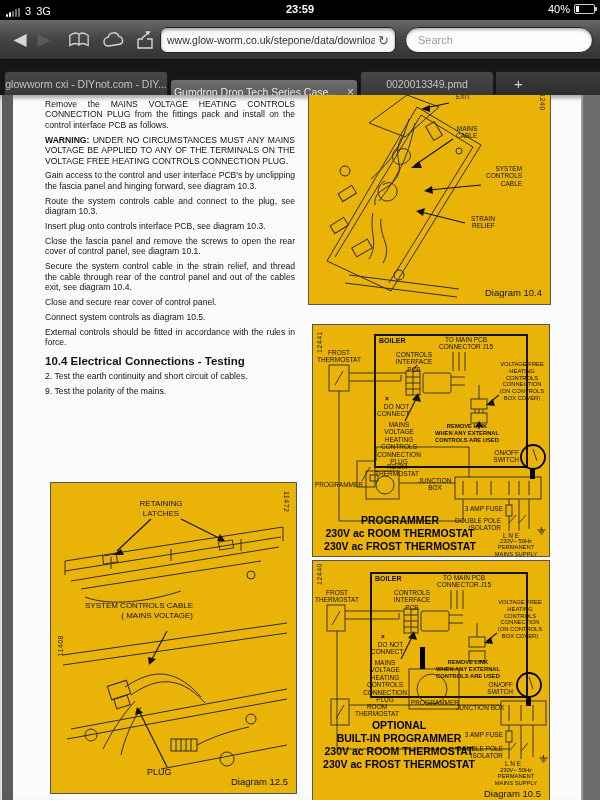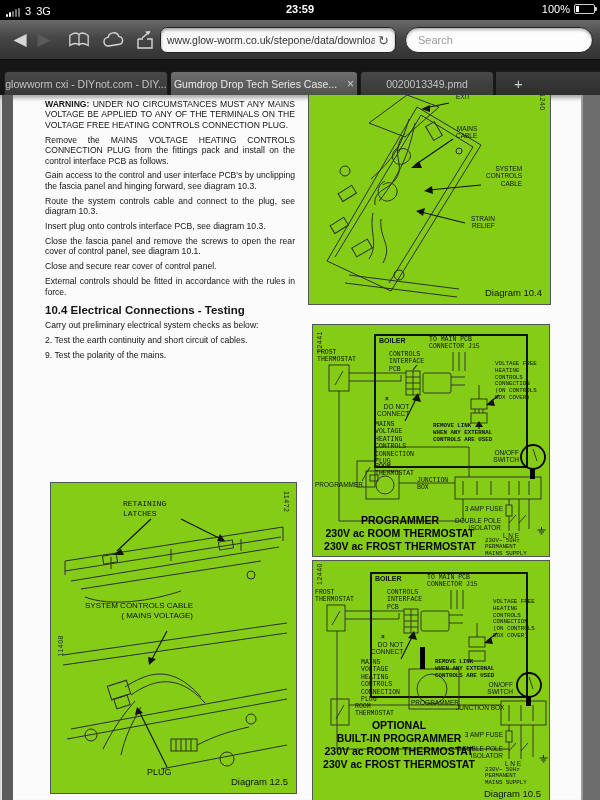--- a/index.html
+++ b/index.html
@@ -51,23 +51,23 @@
     overflow:hidden; box-shadow:inset 0 3px 4px rgba(0,0,0,.35); color:#141414;}
   #leftstrip { position:absolute; left:2px; top:0; width:11px; height:705px; background:#5c5c5c;}
   #rightstrip { position:absolute; left:581px; top:0; width:19px; height:705px; background:#6d6d6d; border-left:2px solid #9d9d9d;}
   
   #doccol { position:absolute; left:45px; top:4px; width:250px; font-size:8.6px; line-height:10.4px; text-align:justify;}
   #doccol p { margin-bottom:4.5px; }
   .warnlbl { font-weight:bold; }
   .h104 { font-weight:bold; font-size:11.5px; margin:8px 0 5px 0; text-align:left;}
   .chk { margin-bottom:1.5px; text-align:left;}
   
-  .frame { position:absolute; background:#84cc16; }
+  .frame { position:absolute; background:#eab308; }
   .lbl { position:absolute; white-space:pre-line; color:#111; font-size:6.5px; line-height:7.4px;text-align:right;}
-  .lbl.c { text-align:left;font-family:Liberation Mono, monospace; } .lbl.r { text-align:right; } .lbl.b { font-weight:bold; }
+  .lbl.c { text-align:center; } .lbl.r { text-align:right; } .lbl.b { font-weight:bold; }
   .cap { position:absolute; font-size:9.5px; color:#111; }
   .vref { position:absolute; writing-mode:vertical-rl; transform:rotate(180deg); font-size:7px; color:#222; letter-spacing:.5px;}
   .vref.cw { transform:none; }
   .bigcap { position:absolute; font-weight:bold; font-size:10.5px; line-height:13px; text-align:center; white-space:pre-line; color:#000;}
   svg { position:absolute; left:0; top:0; }
   .art { stroke:#2e2e2e; fill:none; stroke-width:1; }
   .wire { stroke:#2a2a2a; fill:none; stroke-width:.9; }
   .bold-box { stroke:#000; stroke-width:1.8; fill:none; }
   .arrowln { stroke:#111; stroke-width:1.1; fill:none;}
   .ah { fill:#111; stroke:none; }
@@ -85,21 +85,21 @@
           <i class="on" style="height:5px"></i>
           <i style="height:6px"></i>
           <i style="height:8px"></i>
           <i style="height:9px"></i>
       </span>
       <span>3</span>
       <span>3G</span>
     </div>
     <div class="sb-time">23:59</div>
     <div class="sb-right">
-      <span>100%</span>
+      <span>40%</span>
       <span class="batt">
           <i></i>
         </span>
     </div>
   </div>
 
   <div id="toolbar">
     <div class="tb-btn arrow" style="left:10px;width:20px;">◀</div>
     <div class="tb-btn arrow dim" style="left:34px;width:20px;">▶</div>
     <div class="tb-btn" style="left:66px;width:26px;">
@@ -123,47 +123,48 @@
       <span class="urltext">www.glow-worm.co.uk/stepone/data/download</span>
       <span class="reload">↻</span>
     </div>
     <input class="searchfield" placeholder="Search" style="">
   </div>
 
   <div id="tabbar">
     <div class="tab" style="left:4px;width:164px;">
       <span>glowworm cxi - DIYnot.com - DIY...</span>
     </div>
-    <div class="tab active" style="left:170px;width:188px;">
+    <div class="tab active" style="left:170px;width:188px;margin-top:8px;">
       <span>Gumdrop Drop Tech Series Case...</span>
       <span class="x">×</span>
     </div>
     <div class="tab" style="left:360px;width:134px;text-align:right;">
       <span>0020013349.pmd</span>
     </div>
     <div class="newtab">
       <span>+</span>
     </div>
   </div>
 
   <div id="content">
     <div id="leftstrip"></div>
     <div id="rightstrip"></div>
 
     <div id="doccol">
+      <p>Remove the MAINS VOLTAGE HEATING CONTROLS CONNECTION PLUG from the fittings pack and install on the control interface PCB as follows.</p>
       <p><span class="warnlbl">WARNING:</span><span> UNDER NO CIRCUMSTANCES MUST ANY MAINS VOLTAGE BE APPLIED TO ANY OF THE TERMINALS ON THE VOLTAGE FREE HEATING CONTROLS CONNECTION PLUG.</span></p>
-      <p>Remove the MAINS VOLTAGE HEATING CONTROLS CONNECTION PLUG from the fittings pack and install on the control interface PCB as follows.</p>
       <p>Gain access to the control and user interface PCB's by unclipping the fascia panel and hinging forward, see diagram 10.3.</p>
       <p>Route the system controls cable and connect to the plug, see diagram 10.3.</p>
       <p>Insert plug onto controls interface PCB, see diagram 10.3.</p>
       <p>Close the fascia panel and remove the screws to open the rear cover of control panel, see diagram 10.1.</p>
+      <p>Secure the system control cable in the strain relief, and thread the cable through rear of the control panel and out of the cables exit, see diagram 10.4.</p>
       <p>Close and secure rear cover of control panel.</p>
+      <p>Connect system controls as diagram 10.5.</p>
       <p>External controls should be fitted in accordance with the rules in force.</p>
       <div class="h104">10.4 Electrical Connections - Testing</div>
-      <p class="chk">Carry out preliminary electrical system checks as below:</p>
       <p class="chk">2. Test the earth continuity and short circuit of cables.</p>
       <p class="chk">9. Test the polarity of the mains.</p>
     </div>
 
     <div class="frame" style="left:308px;top:-6px;width:243px;height:216px;border:1px solid #555;border-top:none;">
       <svg width="241" height="214" viewBox="0 0 241 214">
         <g class="art">
           <path d="M18,172 L108,18 L172,56 L82,202 Z"></path>
           <path d="M26,168 L112,26 L164,58 L80,194"></path>
           <path d="M60,34 L98,6 L130,18 L96,48 Z"></path>

